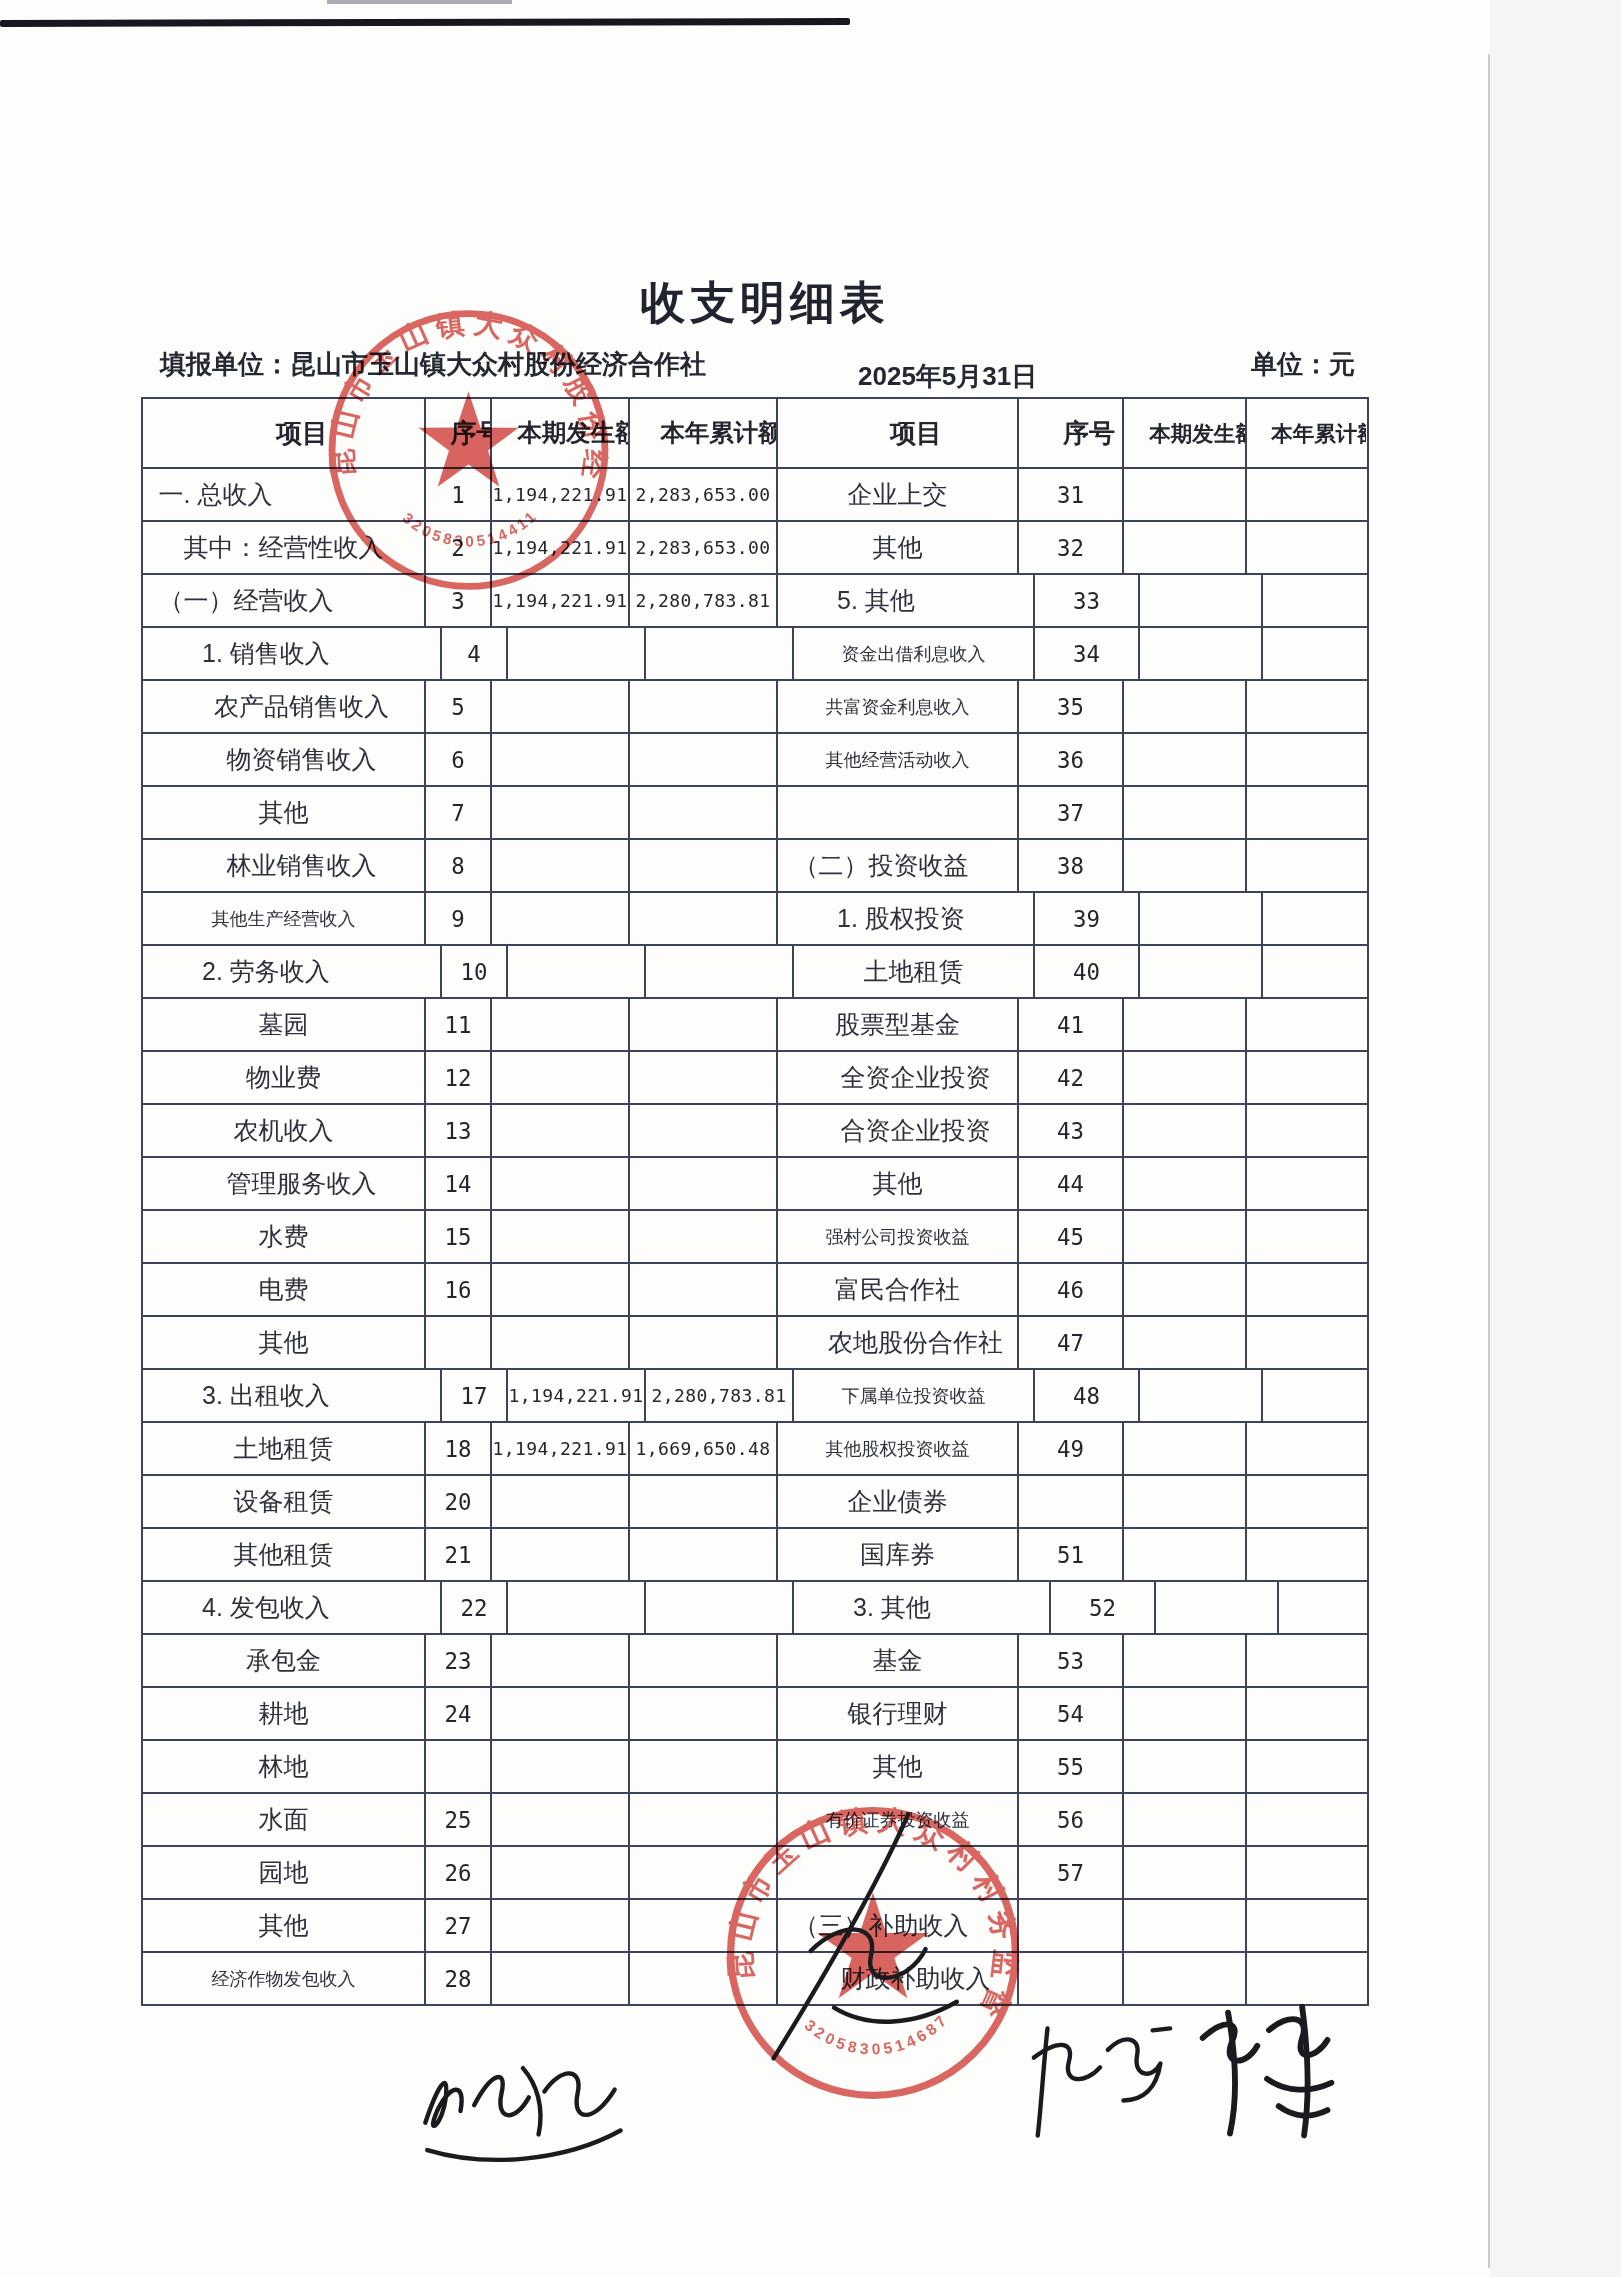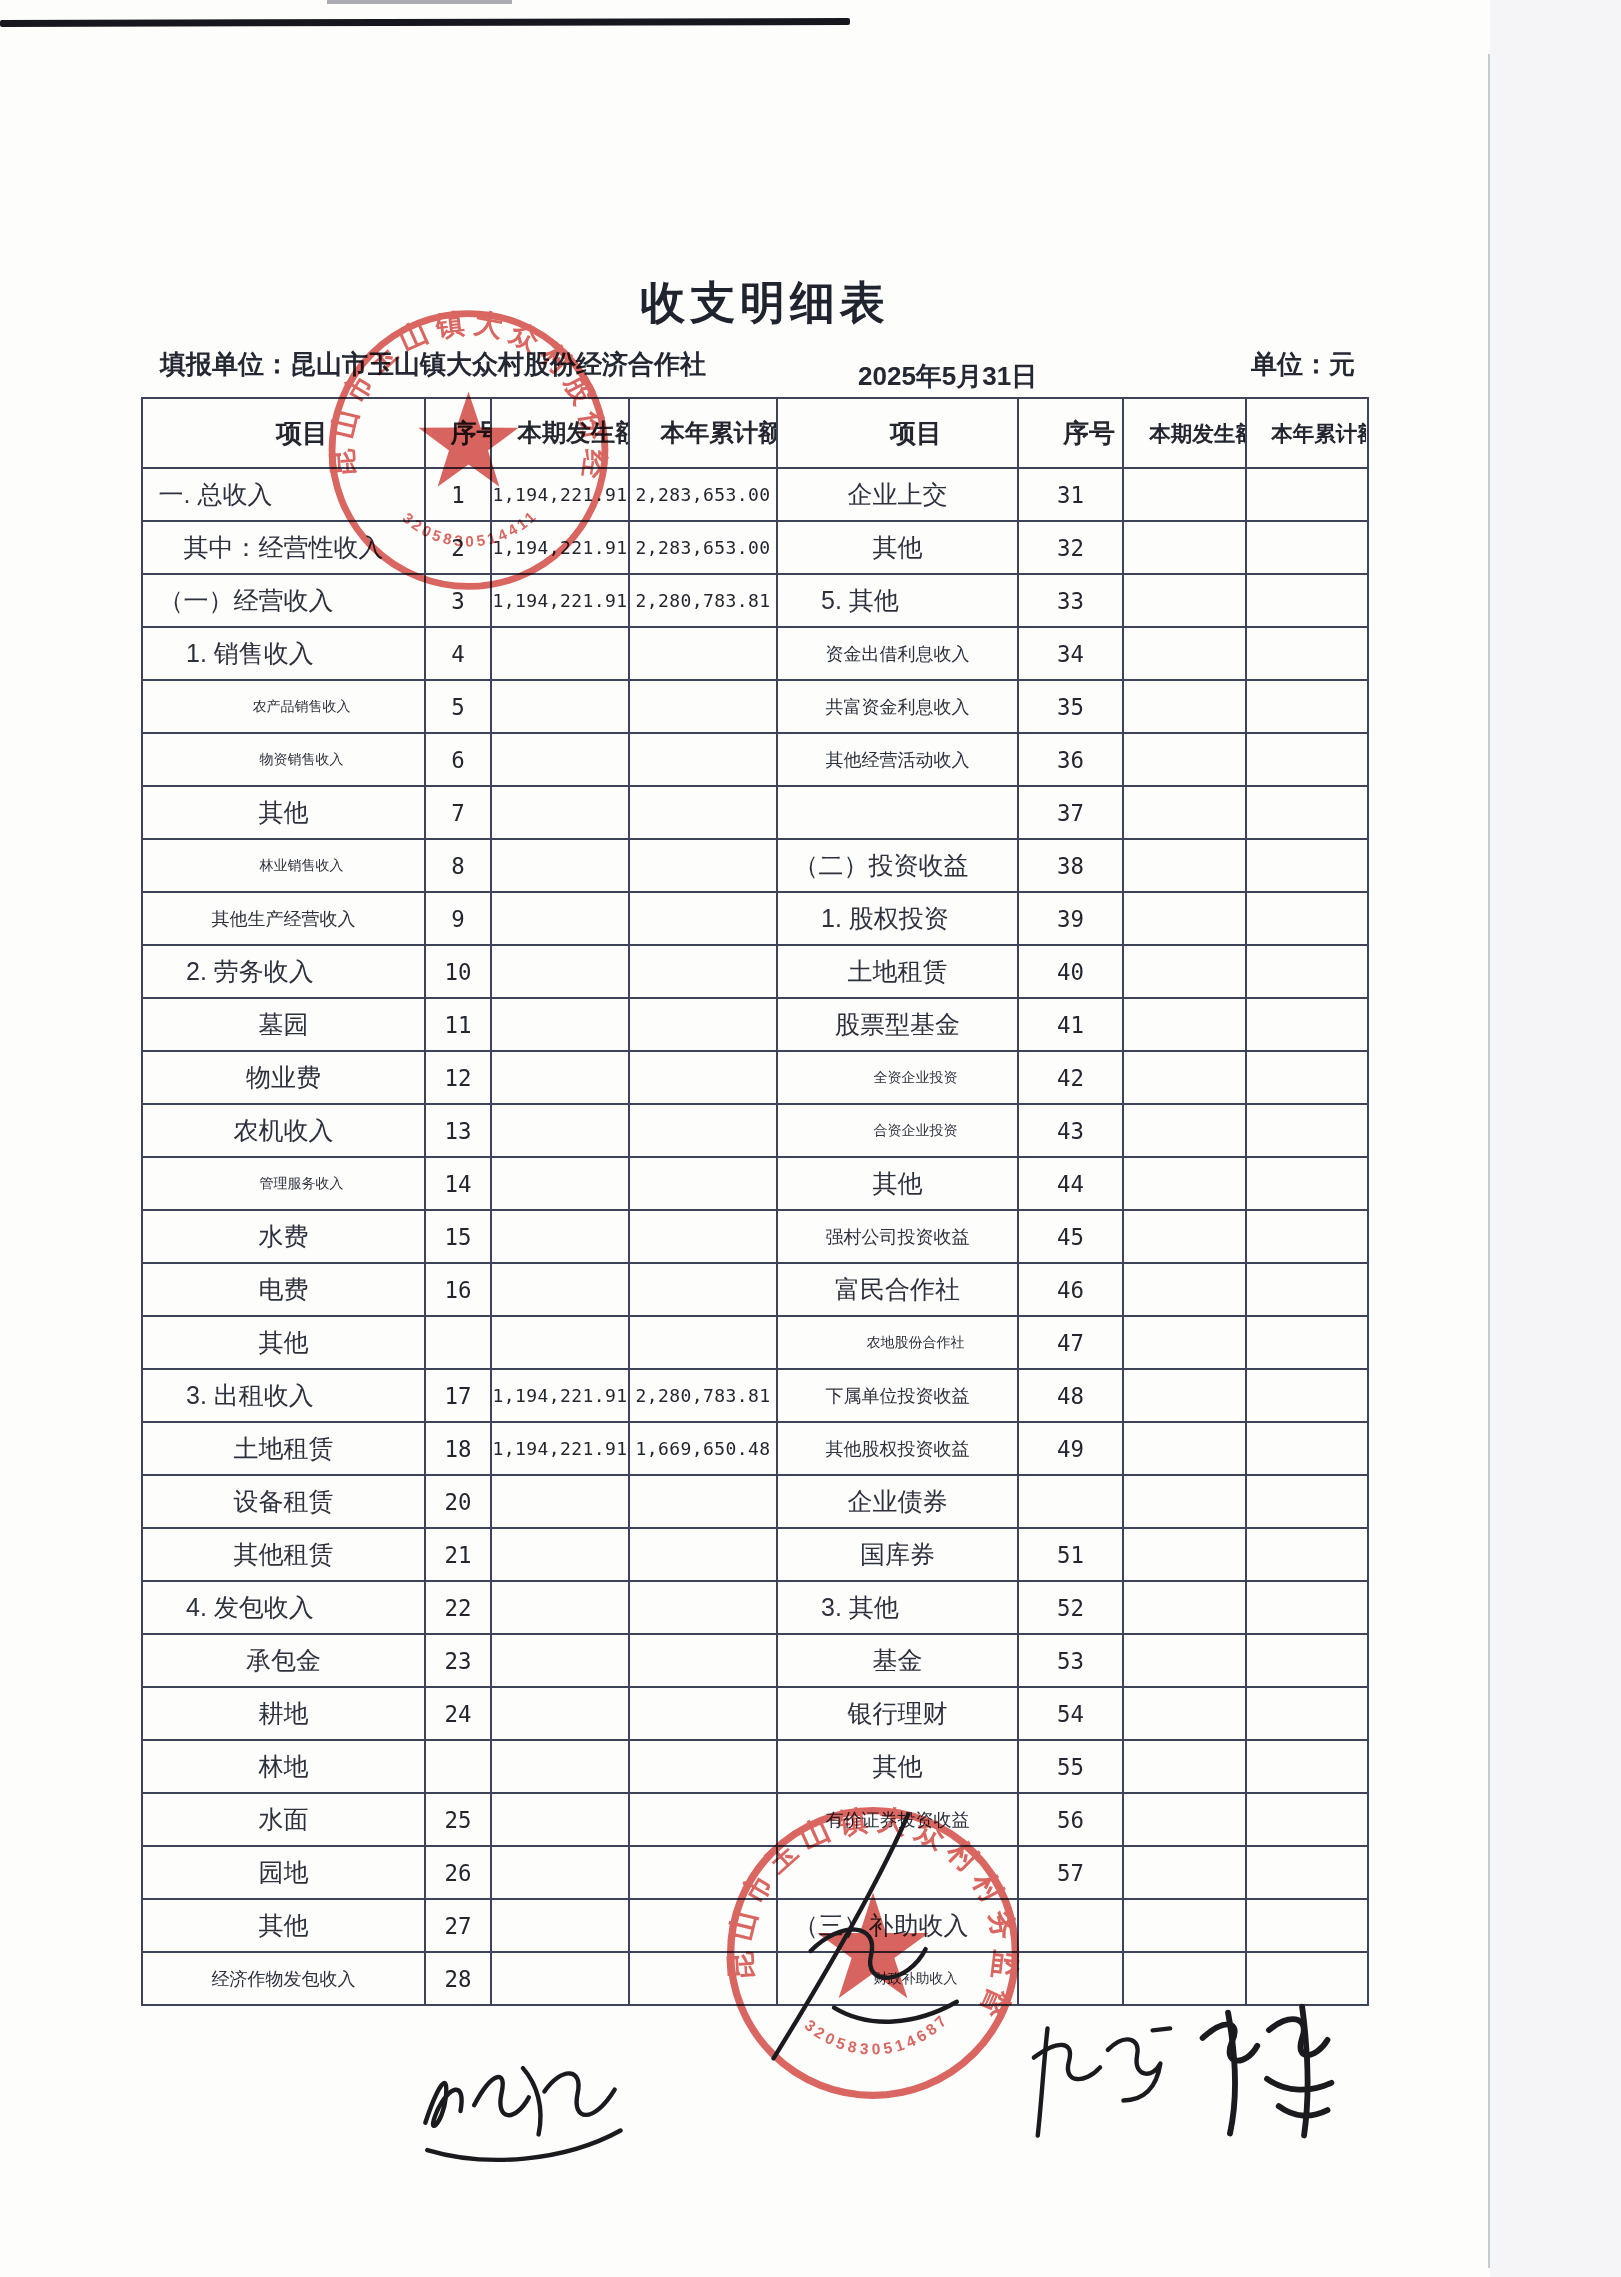--- a/index.html
+++ b/index.html
@@ -40,24 +40,24 @@
   #rows .trow:last-child{border-bottom:none;border-radius:12px;}
   .cell{
     display:flex;align-items:center;justify-content:center;
     border-right:2px solid var(--line);
     box-sizing:border-box;overflow:hidden;white-space:nowrap;
     color:var(--ink);
   }
   .c1{flex:0 0 283px;} .c2{flex:0 0 66px;} .c3{flex:0 0 138px;} .c4{flex:0 0 148px;}
   .c5{flex:0 0 241px;} .c6{flex:0 0 105px;} .c7{flex:0 0 123px;} .c8{flex:0 0 119px;border-right:none;}
   .item.lg{font-size:25px;}
-  .item.md{font-size:14px;padding-left:36px;}
+  .item.md{font-size:25px;padding-left:36px;}
   .item.sm{font-size:18px;}
   .item.left{justify-content:flex-start;padding-left:15.6px;}
-  .item.left2{justify-content:flex-start;padding-left:43px;}
+  .item.left2{justify-content:flex-start;padding-left:43px;margin-left:16px;}
   .no,.amt{font-family:"DejaVu Sans Mono","Liberation Mono",monospace;color:#23262e;}
   .no{font-size:22.4px;}
   .amt{font-size:18px;letter-spacing:0.4px;}
   .head{height:68px;font-weight:700;}
   .head .cell{font-size:26px;color:#23262e;padding-left:37px;}
   .head .c3,.head .c4{font-size:24.4px;}
   .head .c7,.head .c8{font-size:21.5px;}
 
   .stamp{position:absolute;mix-blend-mode:multiply;opacity:.84;}
   .stamp text{font-family:"Liberation Sans","DejaVu Sans",sans-serif;font-weight:600;}

